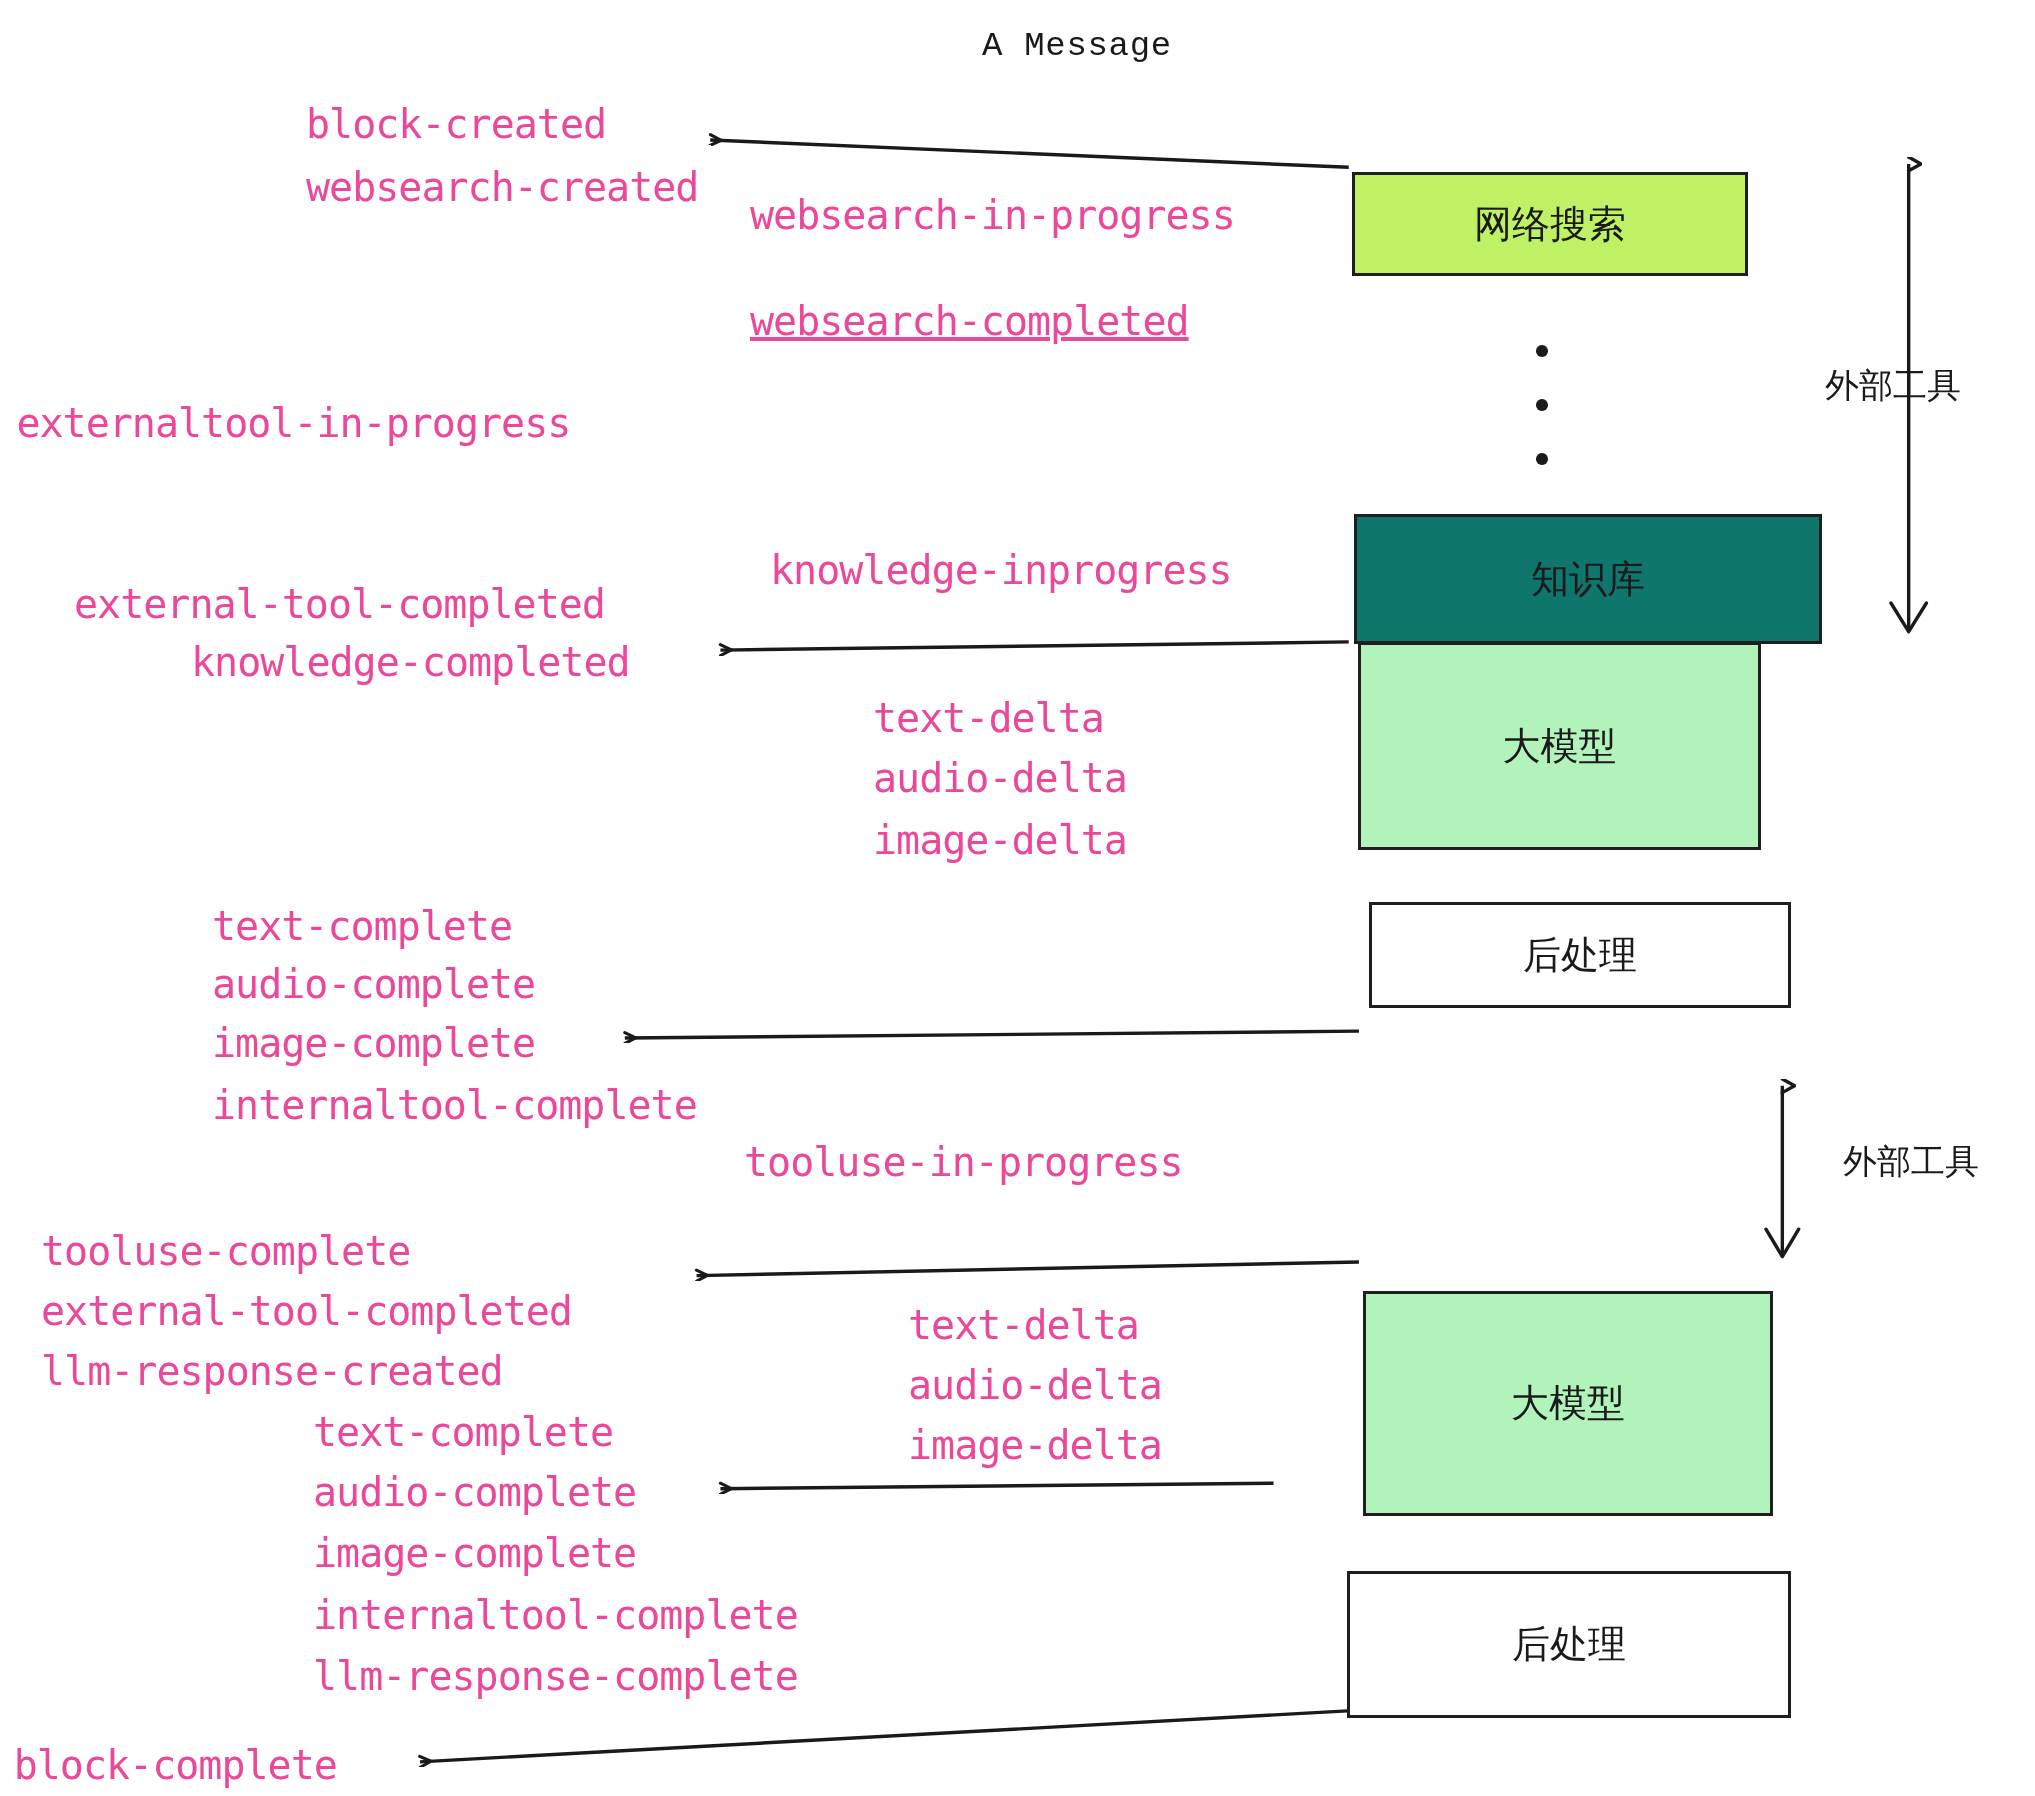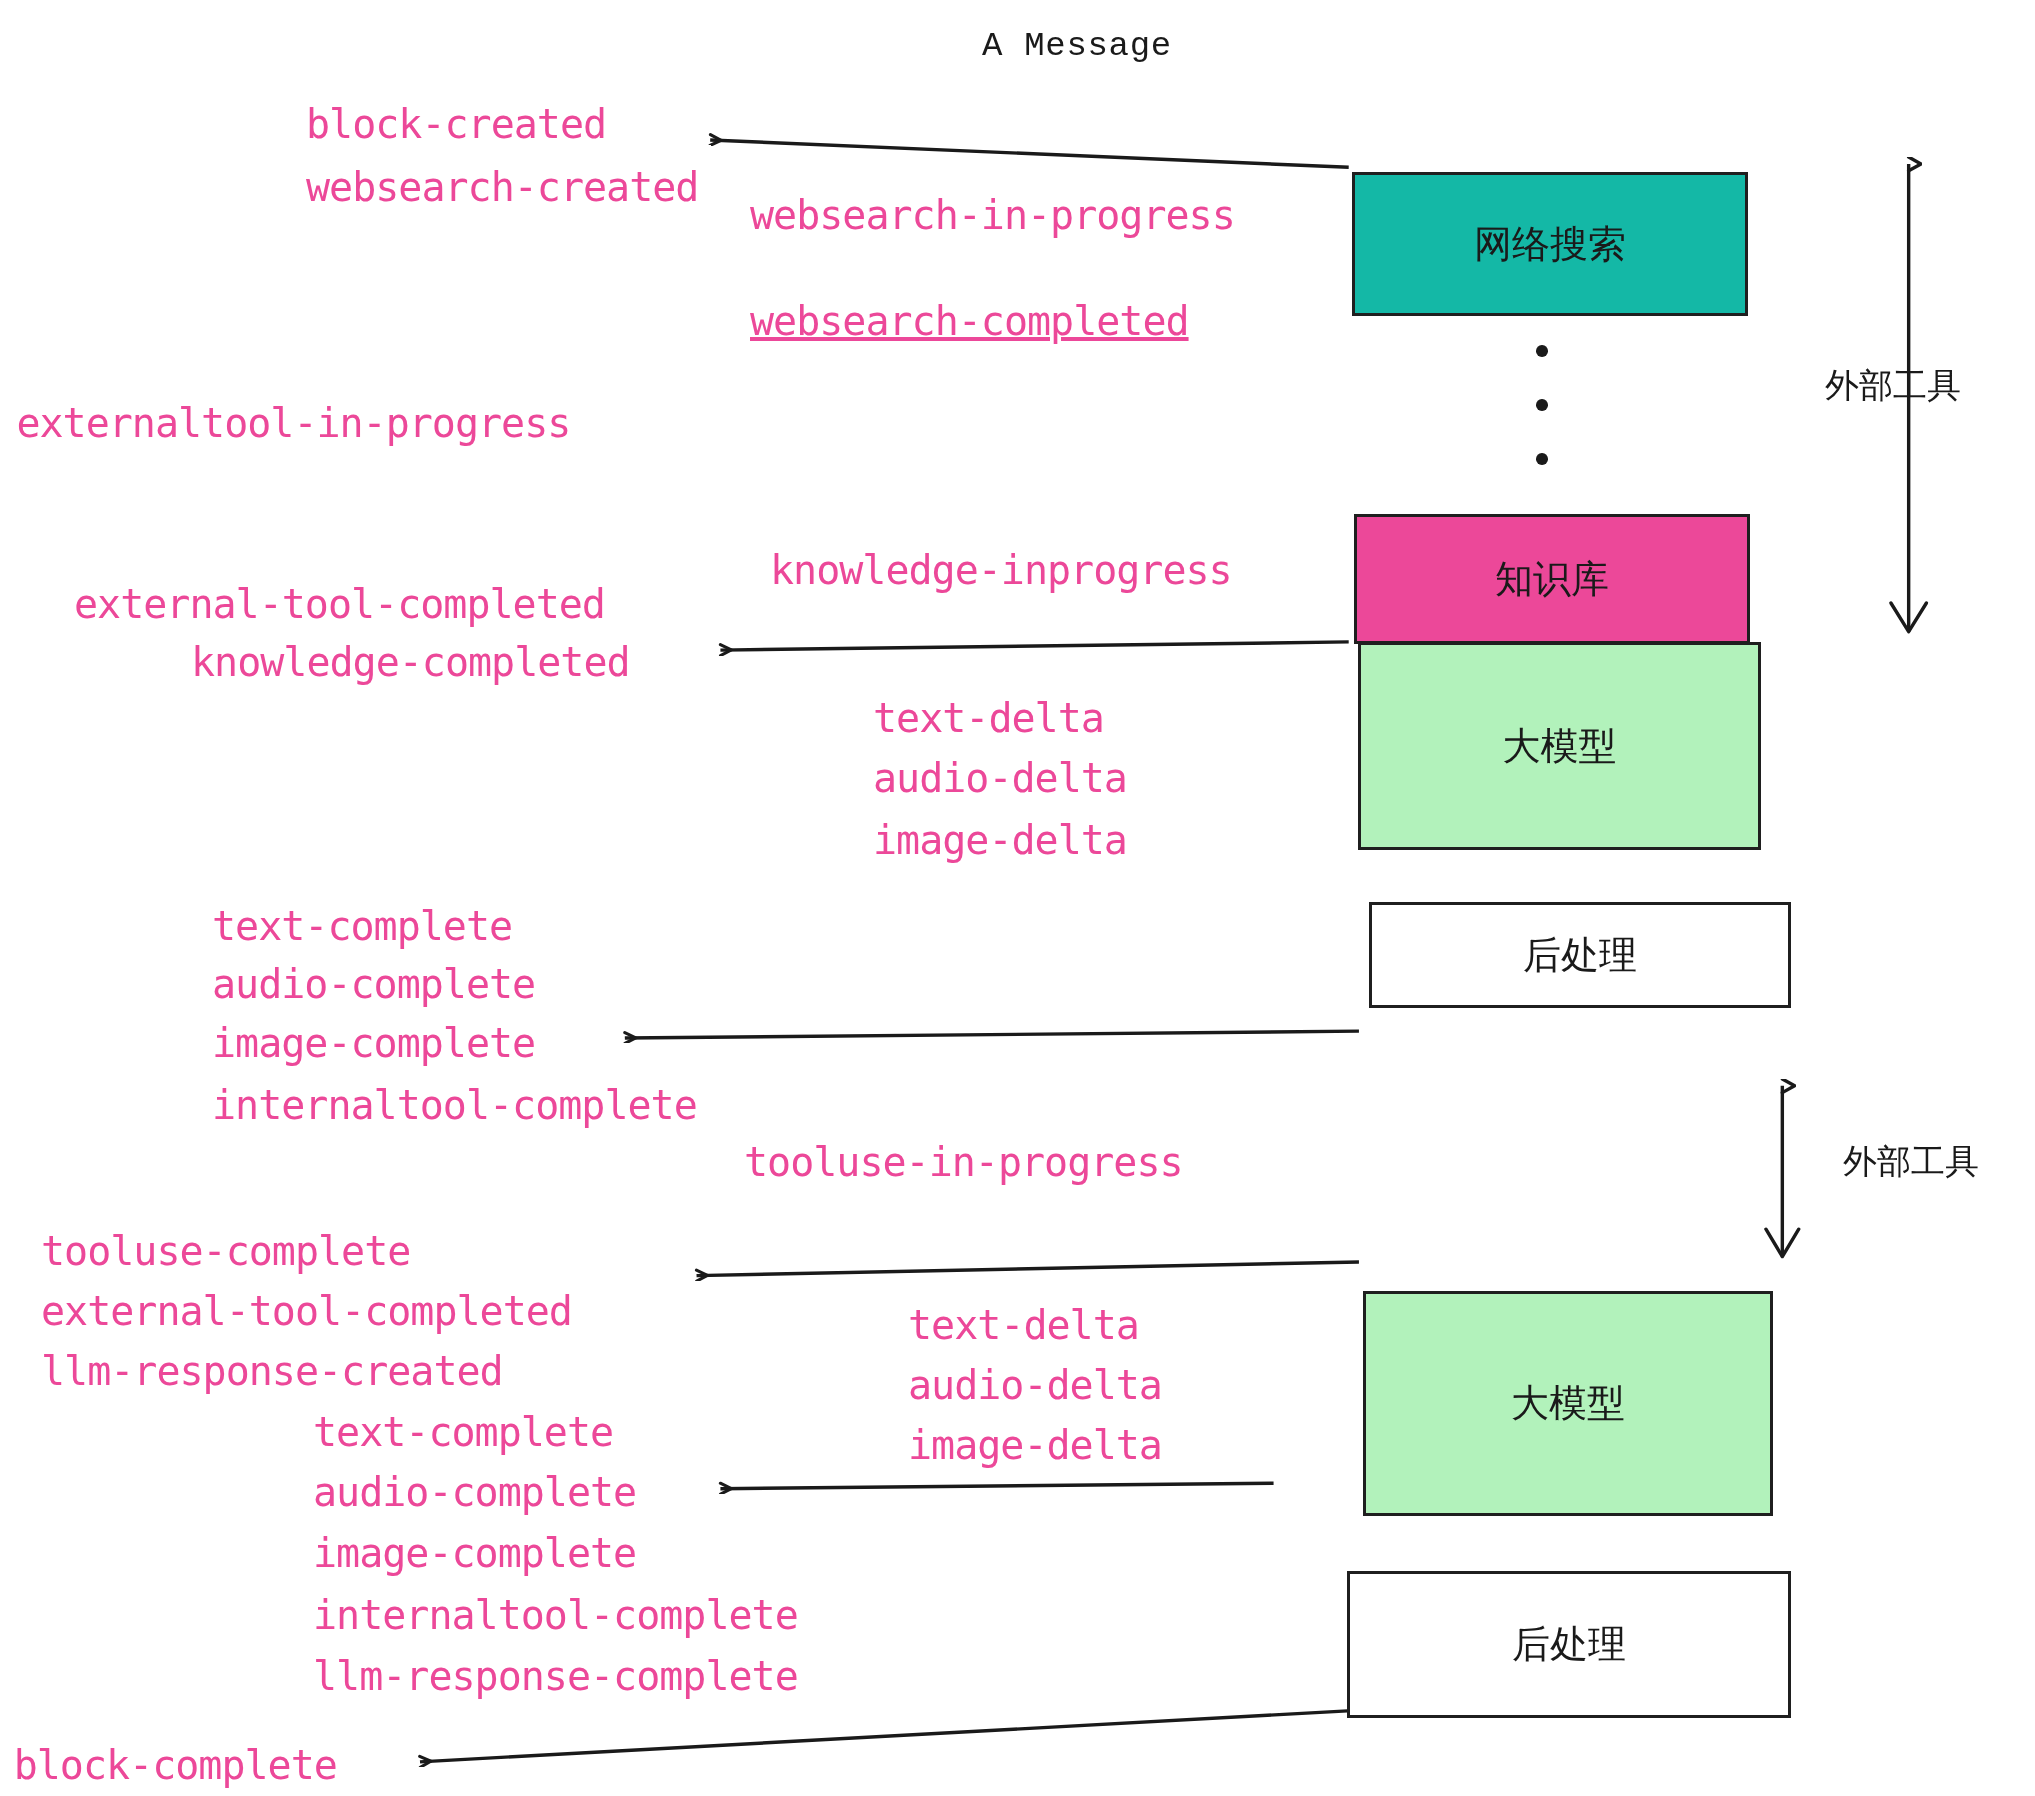--- a/index.html
+++ b/index.html
@@ -127,31 +127,31 @@
       <path d="M2795,240 L2795,925" fill="none" stroke="#1a1a1a" stroke-width="5" marker-start="url(#ahu)"></path>
       <path d="M2795,925 l-26,-42 M2795,925 l26,-42" fill="none" stroke="#1a1a1a" stroke-width="5" stroke-linecap="round"></path>
     </g>
 
     <g>
       <path d="M2610,1590 L2610,1840" fill="none" stroke="#1a1a1a" stroke-width="5" marker-start="url(#ahu)"></path>
       <path d="M2610,1840 l-24,-40 M2610,1840 l24,-40" fill="none" stroke="#1a1a1a" stroke-width="5" stroke-linecap="round"></path>
     </g>
   </svg>
 
-  <div class="node cjk" style="left:1352px; top:172px; width:396px; height:144px; background:#14b8a6;">
+  <div class="node cjk" style="left:1352px; top:172px; width:396px; height:104px; background:#bef264;">
     <span>网络搜索</span>
   </div>
 
   <div class="dots" style="left:1535px; top:345px; width:13.7px; height:120px;">
     <span></span>
     <span></span>
     <span></span>
   </div>
 
-  <div class="node cjk" style="left:1354px; top:514px; width:396px; height:130px; background:#ec4899;text-align:right;">
+  <div class="node cjk" style="left:1354px; top:514px; width:468px; height:130px; background:#0f766e;text-align:right;">
     <span>知识库</span>
   </div>
 
   <div class="node cjk" style="left:1358px; top:642px; width:403px; height:208px; background:#B2F2BB;">
     <span>大模型</span>
   </div>
 
   <div class="node cjk" style="left:1369px; top:902px; width:422px; height:106px; background:#FFFFFF;">
     <span>后处理</span>
   </div>

